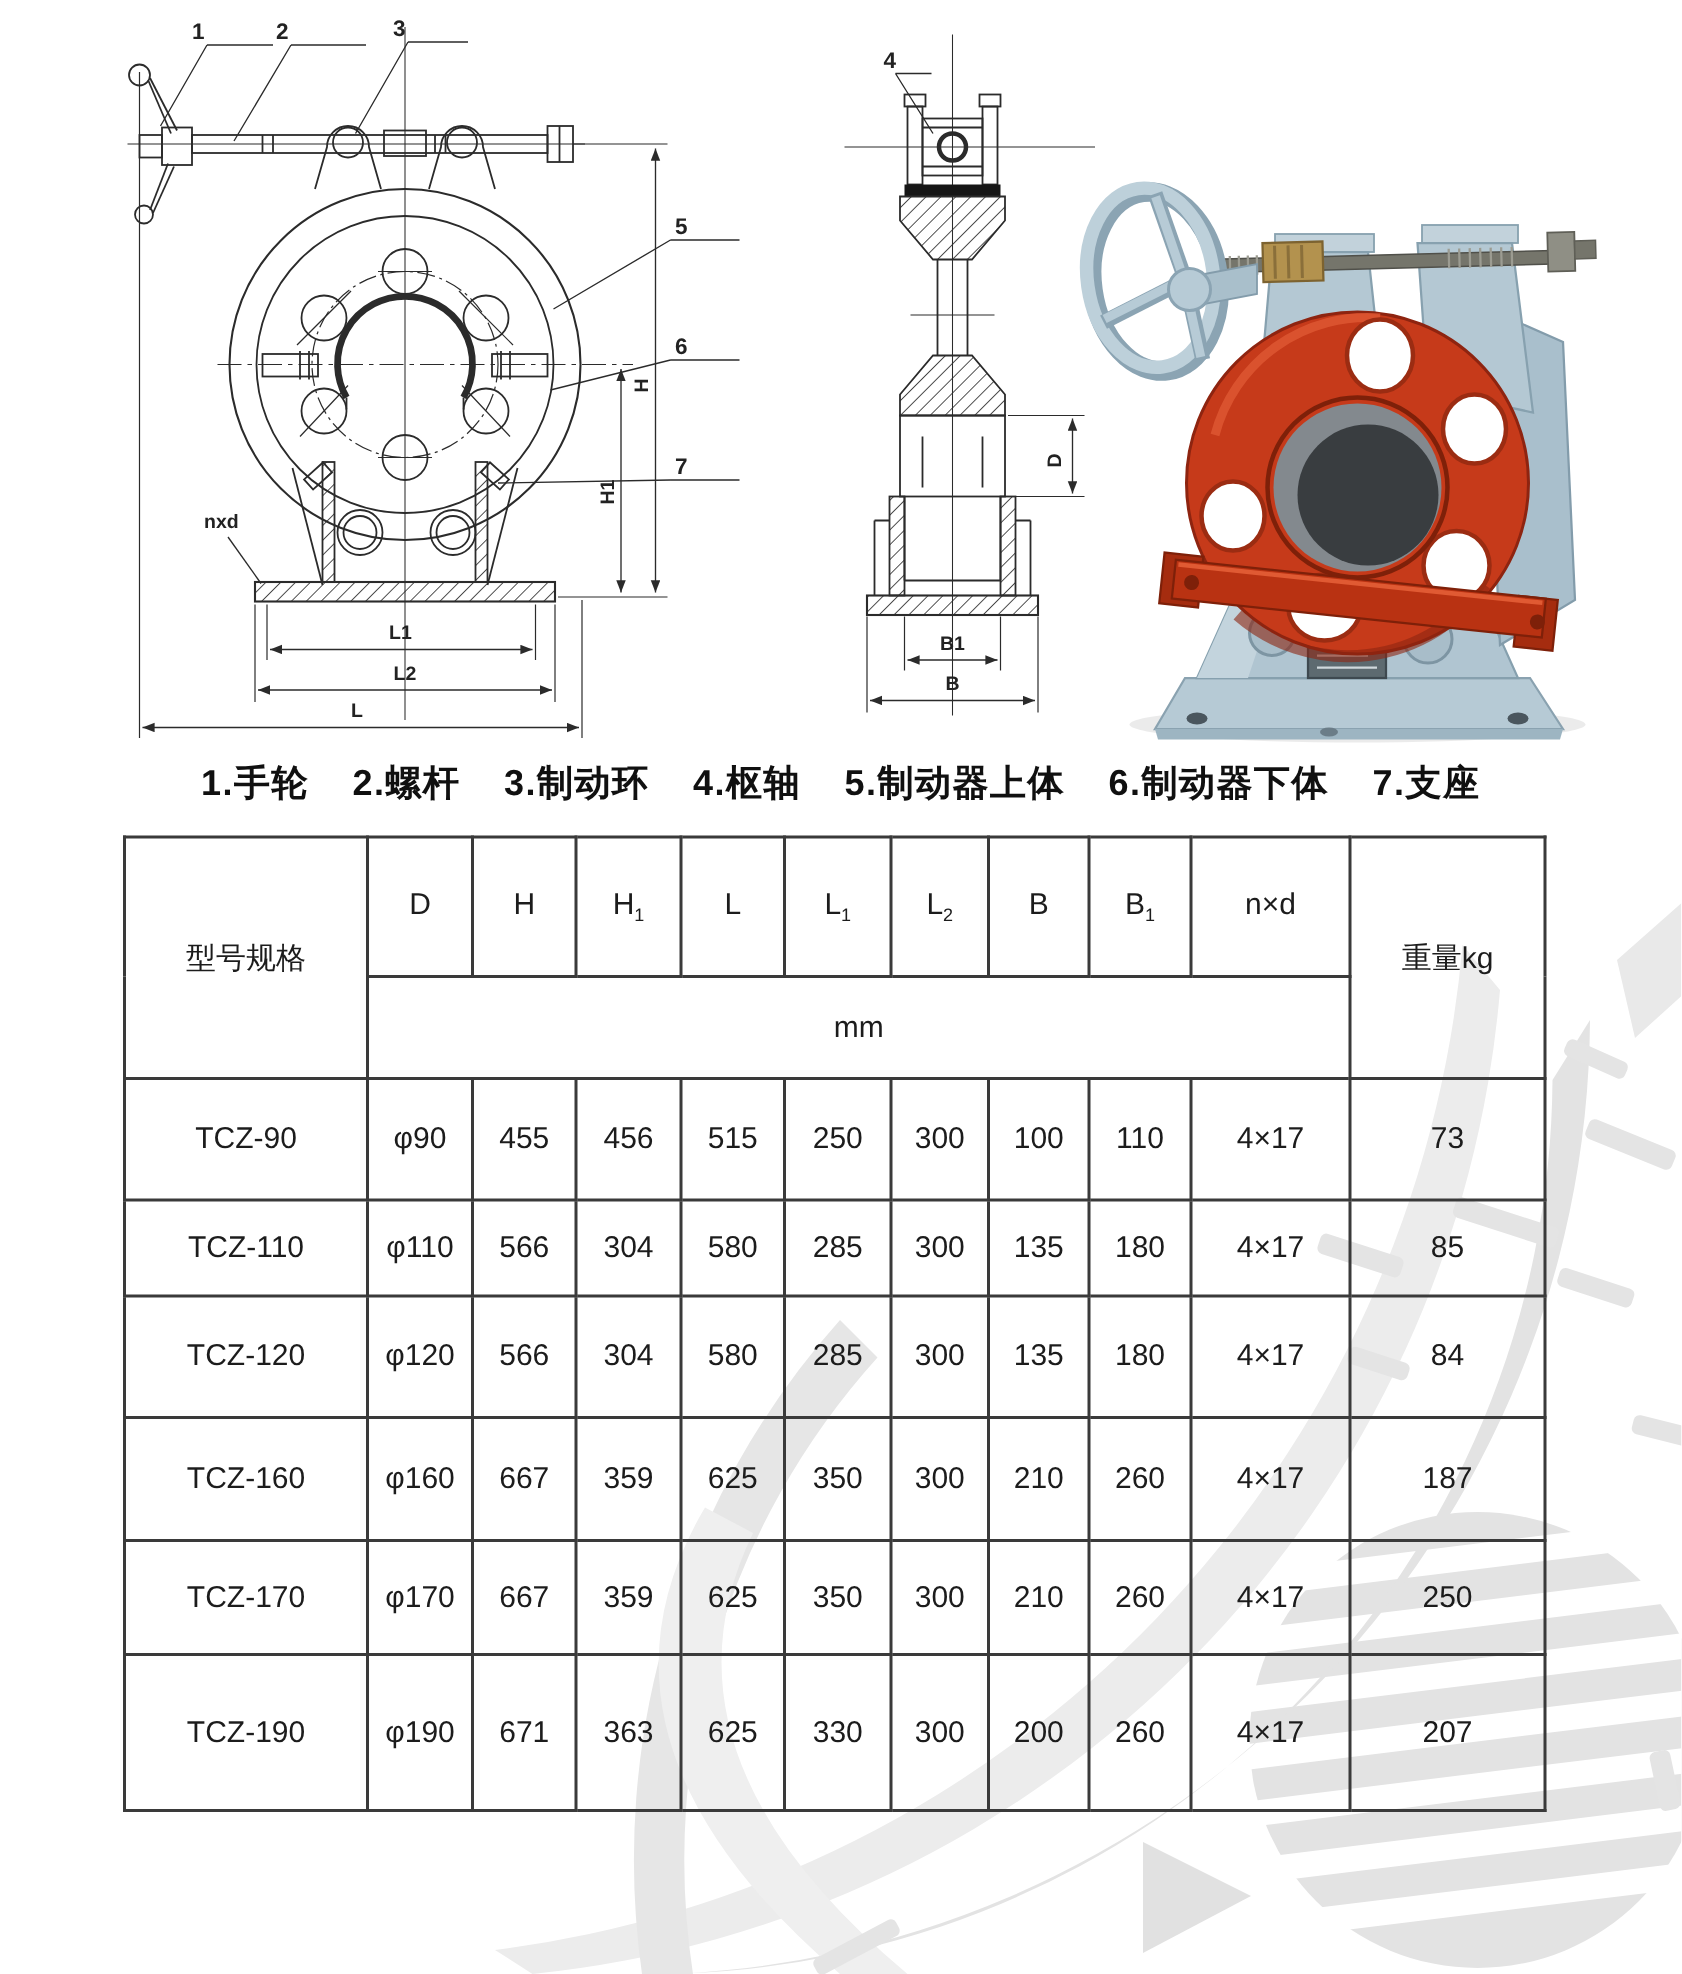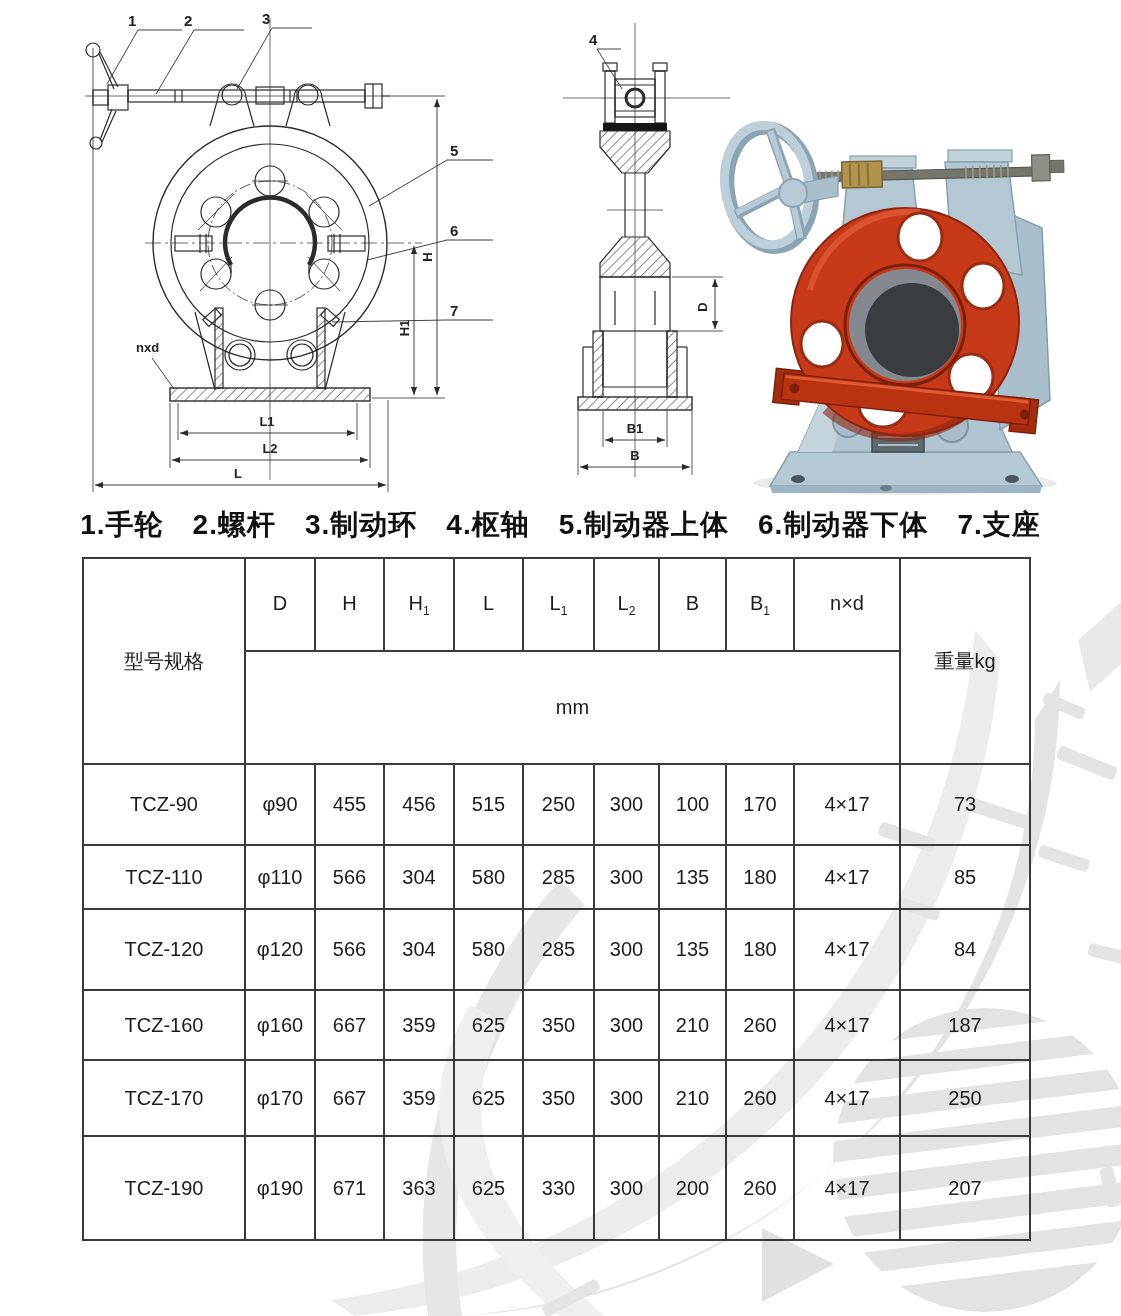--- a/index.html
+++ b/index.html
@@ -1,20 +1,20 @@
 <!DOCTYPE html>
 <html><head>
 <meta charset="utf-8">
 <style>
   html,body{margin:0;padding:0;background:#fff;}
   .page{position:relative;width:1121px;height:1316px;background:#ffffff;overflow:hidden;
         font-family:"Liberation Sans",sans-serif;}
   .fig{position:absolute;}
   .legend{position:absolute;left:0;top:506px;width:100%;display:flex;justify-content:center;
-          gap:29px;font-size:28px;font-weight:bold;color:#101010;letter-spacing:1px;}
+          gap:29px;font-size:24px;font-weight:bold;color:#101010;letter-spacing:1px;}
   .spec-table{position:absolute;left:82px;top:557px;width:947px;border-collapse:collapse;
               table-layout:fixed;background:transparent;}
   .spec-table td,.spec-table th{border:2px solid #3a3a3a;text-align:center;vertical-align:middle;
               font-size:20px;font-weight:normal;color:#1c1c1c;background:transparent;padding:0;}
   .spec-table sub{font-size:12px;}
   .wm{position:absolute;left:0;top:0;pointer-events:none;}
   svg text{fill:#222;}
   .dimtxt{font-size:13px;font-weight:bold;}
   .parttxt{font-size:15px;font-weight:bold;}
 </style>
@@ -366,33 +366,33 @@
         <td><span>H</span><sub></sub></td>
         <td><span>H</span><sub>1</sub></td>
         <td><span>L</span><sub></sub></td>
         <td><span>L</span><sub>1</sub></td>
         <td><span>L</span><sub>2</sub></td>
         <td><span>B</span><sub></sub></td>
         <td><span>B</span><sub>1</sub></td>
         <td><span>n×d</span><sub></sub></td>
         <td rowspan="2">重量kg</td>
       </tr>
-      <tr style="height:113px">
+      <tr style="height:68px">
         <td colspan="9">mm</td>
       </tr>
       <tr style="height:81px">
         <td>TCZ-90</td>
         <td>φ90</td>
         <td>455</td>
         <td>456</td>
         <td>515</td>
         <td>250</td>
         <td>300</td>
         <td>100</td>
-        <td>170</td>
+        <td>110</td>
         <td>4×17</td>
         <td>73</td>
       </tr>
       <tr style="height:64px">
         <td>TCZ-110</td>
         <td>φ110</td>
         <td>566</td>
         <td>304</td>
         <td>580</td>
         <td>285</td>
@@ -408,21 +408,21 @@
         <td>566</td>
         <td>304</td>
         <td>580</td>
         <td>285</td>
         <td>300</td>
         <td>135</td>
         <td>180</td>
         <td>4×17</td>
         <td>84</td>
       </tr>
-      <tr style="height:70px">
+      <tr style="height:82px">
         <td>TCZ-160</td>
         <td>φ160</td>
         <td>667</td>
         <td>359</td>
         <td>625</td>
         <td>350</td>
         <td>300</td>
         <td>210</td>
         <td>260</td>
         <td>4×17</td>

